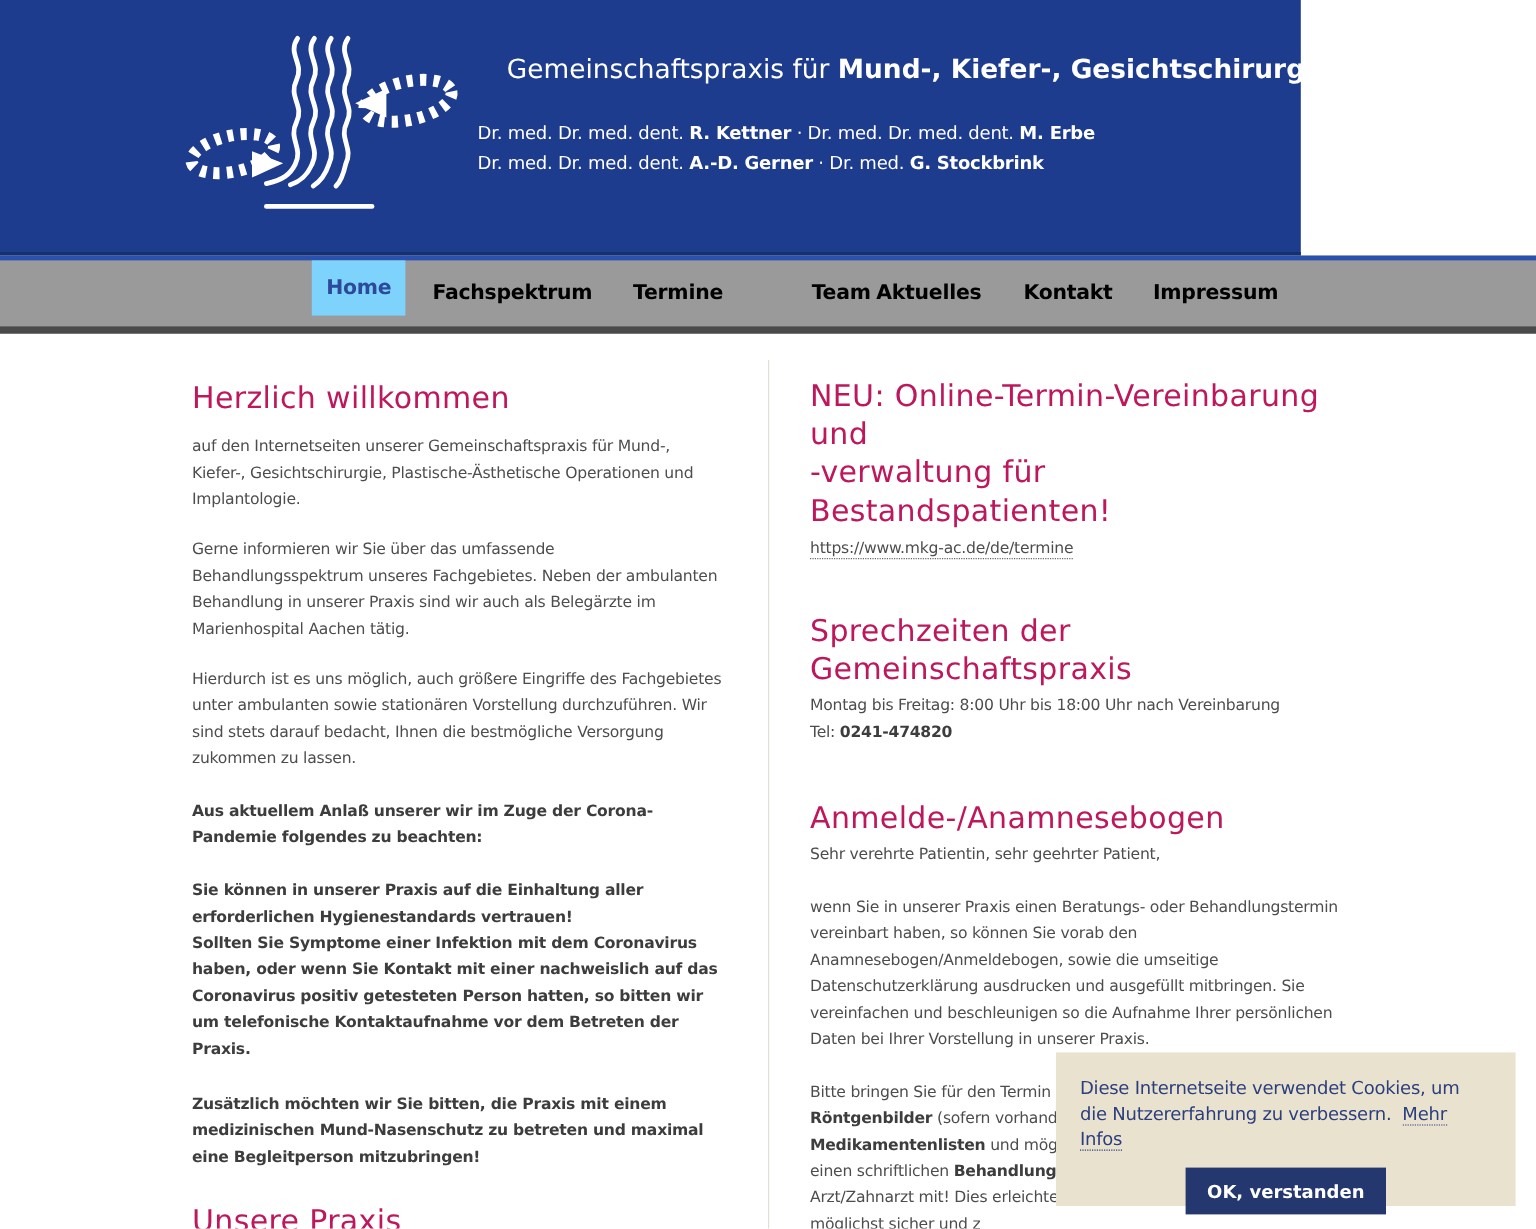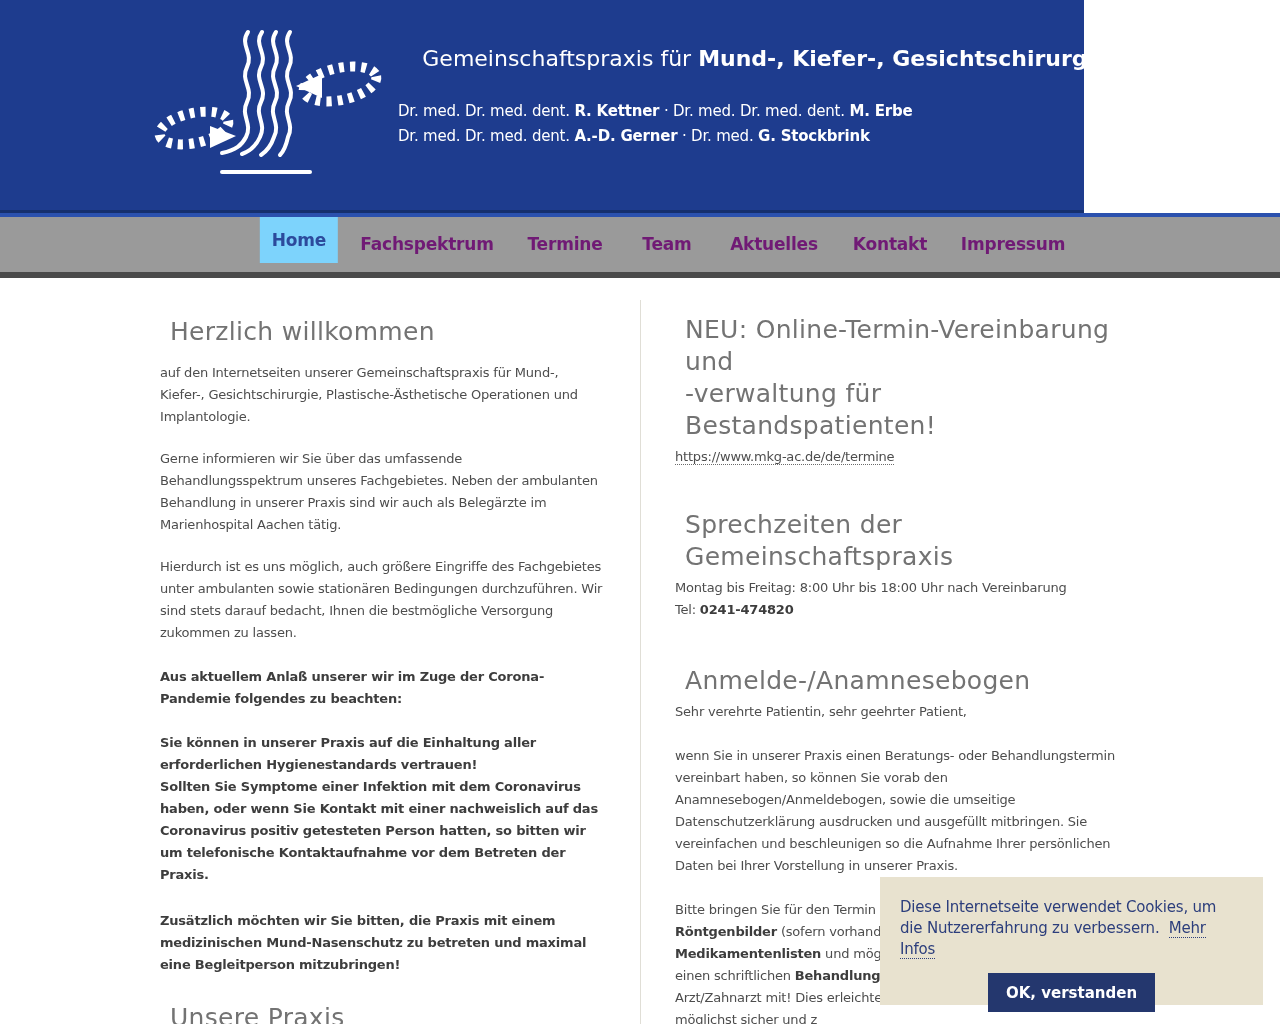--- a/index.html
+++ b/index.html
@@ -22,33 +22,33 @@
   .doctors { font-size:15px; line-height:25px; text-align:left; margin-top:0; }
   .doctors-block { margin-top:24px; }
   .doctors b { font-weight:bold;text-align:center; }
 
   
   .nav { position:absolute; top:213px; left:0; width:1280px; height:65px; background:#9a9a9a; }
   .nav::before { content:""; position:absolute; top:0; left:0; width:100%; height:4px; background:#2b51ae; }
   .nav::after  { content:""; position:absolute; bottom:0; left:0; width:100%; height:6px; background:#4a4a4a; }
   .nav-item {
     position:absolute; top:4px; transform:translateX(-50%);
-    font-size:17px; font-weight:bold; color:#701a75; text-decoration:none;
+    font-size:17px; font-weight:bold; color:#000000; text-decoration:none;
     line-height:55px; height:55px; white-space:nowrap; cursor:pointer;
   }
   .nav-item.active {
     background:#7dd3fc; color:#2c4a9c; height:46px; line-height:46px; padding:0 12px;
   }
 
   
   .divider { position:absolute; left:640px; top:300px; height:724px; width:1px; background:#e0ded6; }
   .col-left  { position:absolute; left:160px; top:278px; width:445px; }
   .col-right { position:absolute; left:675px; top:278px; width:440px; }
   h1.section, h2.section {
-    font-size:25px; font-weight:normal; color:#737373; letter-spacing:0.3px; line-height:32px;margin-left:10px;
+    font-size:25px; font-weight:normal; color:#be185d; letter-spacing:0.3px; line-height:32px;
   }
   .col-left p, .col-right p { font-size:13px; line-height:22px; color:#4d4d4d; }
   p.bold, .boldtxt { font-weight:bold; color:#3d3d3d; }
   .h-top { margin-top:38px; }
   .mt14 { margin-top:14px; } .mt16 { margin-top:4px; } .mt20 { margin-top:20px; }
   .mt22 { margin-top:22px; } .mt24 { margin-top:24px; } .mt26 { margin-top:26px; }
   .mt36 { margin-top:36px; } .mt44 { margin-top:44px; }
   a.dotted {
     color:#4d4d4d; text-decoration:none; border-bottom:1px dotted #6a6a6a; cursor:pointer;
   }
@@ -96,33 +96,33 @@
         <div class="doctors"><span>Dr. med. Dr. med. dent. </span><b>R. Kettner</b><span> · Dr. med. Dr. med. dent. </span><b>M. Erbe</b></div>
         <div class="doctors"><span>Dr. med. Dr. med. dent. </span><b>A.-D. Gerner</b><span> · Dr. med. </span><b>G. Stockbrink</b></div>
       </div>
     </div>
   </header>
 
   <nav class="nav">
     <a class="nav-item active" style="left:299px">Home</a>
     <a class="nav-item" style="left:427px">Fachspektrum</a>
     <a class="nav-item" style="left:565px">Termine</a>
-    <a class="nav-item" style="left:667px">Team</a>
+    <a class="nav-item" style="left:701px">Team</a>
     <a class="nav-item" style="left:774px">Aktuelles</a>
     <a class="nav-item" style="left:890px">Kontakt</a>
     <a class="nav-item" style="left:1013px">Impressum</a>
   </nav>
 
   <div class="divider"></div>
 
   <main class="col-left">
     <h1 class="section h-top">Herzlich willkommen</h1>
     <p class="mt14">auf den Internetseiten unserer Gemeinschaftspraxis für Mund-, Kiefer-, Gesichtschirurgie, Plastische-Ästhetische Operationen und Implantologie.</p>
     <p class="mt20">Gerne informieren wir Sie über das umfassende Behandlungsspektrum unseres Fachgebietes. Neben der ambulanten Behandlung in unserer Praxis sind wir auch als Belegärzte im Marienhospital Aachen tätig.</p>
-    <p class="mt20">Hierdurch ist es uns möglich, auch größere Eingriffe des Fachgebietes unter ambulanten sowie stationären Bedingungen durchzuführen. Wir sind stets darauf bedacht, Ihnen die bestmögliche Versorgung zukommen zu lassen.</p>
+    <p class="mt20">Hierdurch ist es uns möglich, auch größere Eingriffe des Fachgebietes unter ambulanten sowie stationären Vorstellung durchzuführen. Wir sind stets darauf bedacht, Ihnen die bestmögliche Versorgung zukommen zu lassen.</p>
     <p class="bold mt22">Aus aktuellem Anlaß unserer wir im Zuge der Corona-Pandemie folgendes zu beachten:</p>
     <p class="bold mt22"><span>Sie können in unserer Praxis auf die Einhaltung aller erforderlichen Hygienestandards vertrauen!</span><br><span>Sollten Sie Symptome einer Infektion mit dem Coronavirus haben, oder wenn Sie Kontakt mit einer nachweislich auf das Coronavirus positiv getesteten Person hatten, so bitten wir um telefonische Kontaktaufnahme vor dem Betreten der Praxis.</span></p>
     <p class="bold mt24">Zusätzlich möchten wir Sie bitten, die Praxis mit einem medizinischen Mund-Nasenschutz zu betreten und maximal eine Begleitperson mitzubringen!</p>
     <h2 class="section mt26">Unsere Praxis</h2>
 
   </main>
 
   <aside class="col-right">
     <h1 class="section mt36">
         <span style="display:block">NEU: Online-Termin-Vereinbarung und</span>

